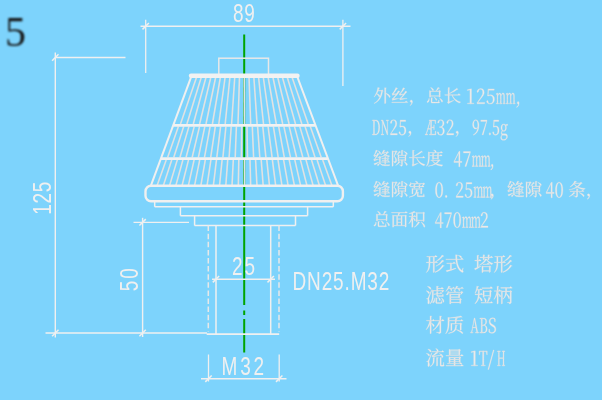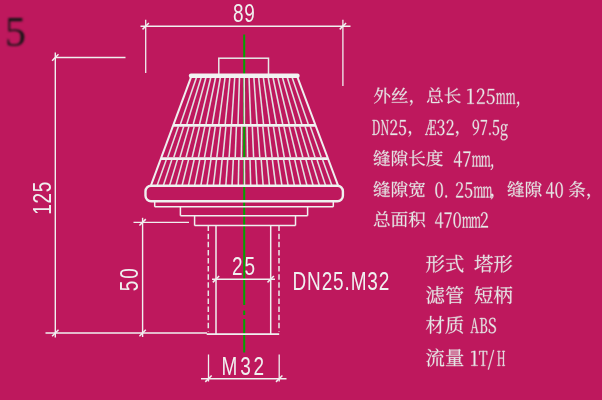--- a/index.html
+++ b/index.html
@@ -1,15 +1,15 @@
 <!DOCTYPE html>
 <html><head><meta charset="utf-8">
 <style>
 html,body{margin:0;padding:0;background:#000;}
-#page{position:relative;width:602px;height:400px;background:#be185d;overflow:hidden;}
+#page{position:relative;width:602px;height:400px;background:#7dd3fc;overflow:hidden;}
 </style></head>
 <body>
 <div id="page">
 <svg width="602" height="400" viewBox="0 0 602 400" style="position:absolute;left:0;top:0">
 <text x="5" y="46" font-family="'Liberation Serif',serif" font-size="42" fill="#161616" style="filter:blur(1.2px)">5</text>
 <line x1="244.2" y1="34.5" x2="244.2" y2="305" stroke="#00a400" stroke-width="2.0" stroke-linecap="butt"></line>
 <line x1="244.2" y1="310.5" x2="244.2" y2="315" stroke="#00a400" stroke-width="2.0" stroke-linecap="butt"></line>
 <line x1="244.2" y1="319" x2="244.2" y2="352.5" stroke="#00a400" stroke-width="2.0" stroke-linecap="butt"></line>
 <rect x="218.8" y="58.2" width="49.7" height="17.5" fill="none" stroke="#e8e8e8" stroke-width="1.5"></rect>
 <line x1="196.8" y1="76.5" x2="180.5" y2="124.0" stroke="#e2e2e2" stroke-width="1.55" stroke-linecap="butt"></line>

